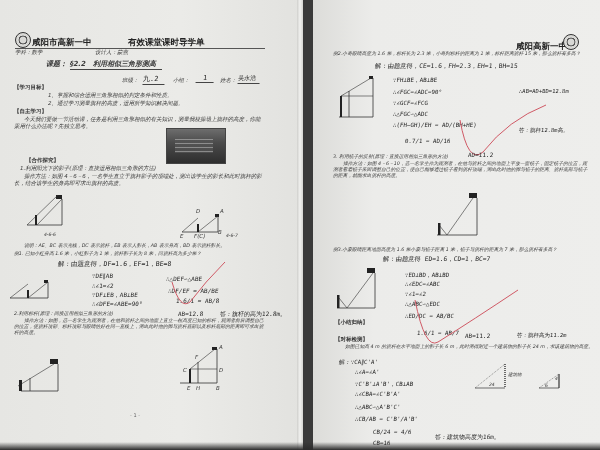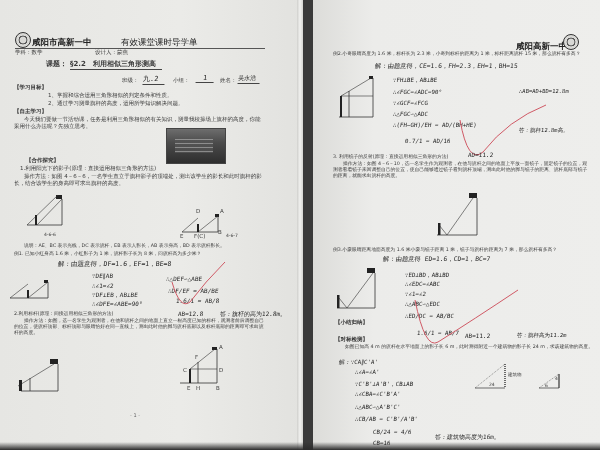--- a/index.html
+++ b/index.html
@@ -10,42 +10,42 @@
     position:relative;
   }
   .sheet {
     position:absolute; top:0; height:450px;
     background:#e9e9e7;
     overflow:hidden;
   }
   .sheet.left { left:0; width:301px; background:linear-gradient(90deg,#e6e6e3 0%,#ebebe8 60%,#e2e2df 100%); }
   .sheet.right { left:313px; width:301px; background:linear-gradient(90deg,#dcdcd9 0%,#ececea 20%,#eeeeec 100%); }
   .fold { position:absolute; left:297px; top:0; width:6px; height:450px; background:linear-gradient(90deg,#cfcfcc,#f2f2f0,#d4d4d1); }
-  .t { position:absolute; font-size:5.5px; color:#3b3b3b; white-space:nowrap; line-height:1.25; }
+  .t { position:absolute; font-size:5.5px; color:#3b3b3b; white-space:nowrap; line-height:1.25;font-style:italic; }
   .t.wrap { white-space:normal; }
   .hw { position:absolute; font-family:"DejaVu Sans Mono", monospace; color:#1f1f1f; white-space:nowrap; font-size:8px; transform:skewX(-6deg); }
   .hw.sm { font-size:7px; }
   .logo { position:absolute; width:14px; height:14px; border-radius:50%; border:1.5px solid #333; background:radial-gradient(circle,#d9d9d6 35%,#555 36%,#555 45%,#d9d9d6 46%); }
   .school { position:absolute; font-weight:bold; font-size:8.5px; color:#222;text-align:center; }
   .hr { position:absolute; height:1px; background:#555; }
   .photo { position:absolute; background:linear-gradient(180deg,#6d6d6d 0%,#4b4b4b 40%,#2e2e2e 100%); border:1px solid #444; }
   .photo .rows { position:absolute; left:8px; right:12px; top:10px; bottom:10px; background:repeating-linear-gradient(180deg,#aaa 0 1px,#555 1px 4px); opacity:.7; }
   .sect { position:absolute; font-size:5.5px; color:#333; font-weight:bold; }
   svg { position:absolute; overflow:visible; }
   .red { stroke:#d05a66; fill:none; stroke-width:1; }
   .page-no { position:absolute; font-size:5px; color:#666; }
   .shadow-bottom { position:absolute; left:0; bottom:0; width:600px; height:8px; background:linear-gradient(180deg,rgba(0,0,0,0) 0%,#2b2b2b 100%); }
 </style>
 </head>
 <body>
 
 <div class="sheet left">
   <div class="logo" style="left:15px;top:32px;"></div>
   <div class="school" style="left:32px;top:37px;">咸阳市高新一中</div>
-  <div class="school" style="left:121px;top:37px;font-weight:normal;">有效课堂课时导学单</div>
+  <div class="school" style="left:128px;top:37px;font-weight:bold;">有效课堂课时导学单</div>
   <div class="hr" style="left:15px;top:48px;width:250px;"></div>
   <div class="t" style="left:15px;top:49px;">学科：数学</div>
   <div class="t" style="left:95px;top:49px;">设计人：蒙燕</div>
 
   <div class="t" style="left:46px;top:60px;font-size:7px;font-weight:bold;">课题：</div>
   <div class="t" style="left:70px;top:60px;font-size:7px;font-weight:bold;border-bottom:1px solid #444;padding-right:6px;">§2.2　利用相似三角形测高</div>
 
   <div class="t" style="left:122px;top:77px;">班级：</div>
   <div class="hw sm" style="left:143px;top:74px;border-bottom:1px solid #444;width:22px;">九.2</div>
   <div class="t" style="left:173px;top:77px;">小组：</div>

